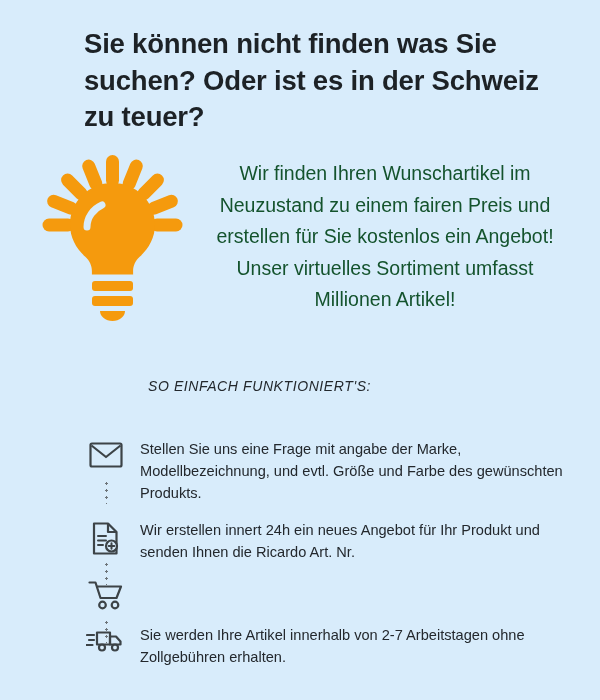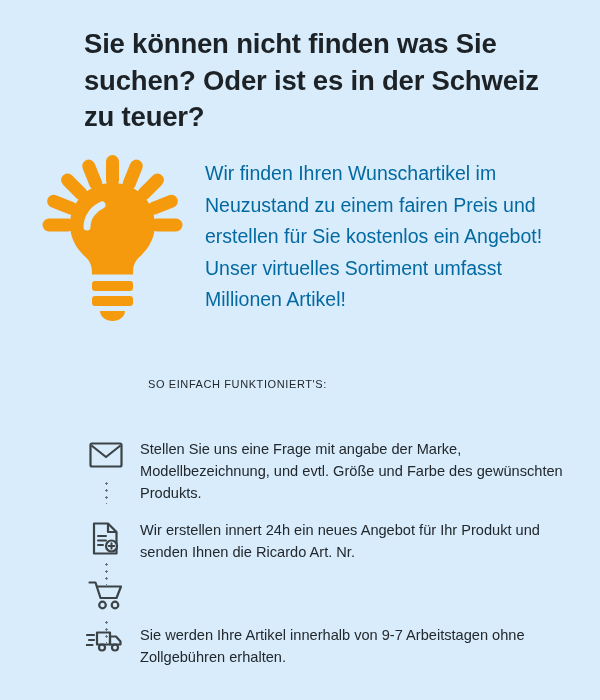--- a/index.html
+++ b/index.html
@@ -48,31 +48,33 @@
   }
 
   
   .intro {
     position: absolute;
     left: 205px;
     top: 158px;
     width: 360px;
     font-size: 19.5px;
     line-height: 1.62;
-    color: #0369a1;
+    text-align: center;
+    color: #14532d;
   }
 
   
   .steps-title {
     position: absolute;
     left: 148px;
     top: 378px;
-    font-size: 11px;
+    font-size: 14px;
     letter-spacing: 0.6px;
     color: #23282d;
+    font-style: italic;
   }
 
   .steps {
     position: absolute;
     left: 78px;
     top: 402px;
     width: 500px;
     margin-top: 36px;
   }
   .step {
@@ -190,17 +192,17 @@
       <div class="step-icon">
         <svg width="40" height="26" viewBox="0 0 40 26" xmlns="http://www.w3.org/2000/svg">
           <path d="M11 5.5h13v12H11z" fill="none" stroke="#3c4347" stroke-width="2.2" stroke-linejoin="round"></path>
           <path d="M24 9.5h6l4.5 5v3H24z" fill="none" stroke="#3c4347" stroke-width="2.2" stroke-linejoin="round"></path>
           <circle cx="16" cy="20.5" r="3" fill="none" stroke="#3c4347" stroke-width="2.2"></circle>
           <circle cx="29" cy="20.5" r="3" fill="none" stroke="#3c4347" stroke-width="2.2"></circle>
           <path d="M1 8h7M3 13h5M0.5 18h6" stroke="#3c4347" stroke-width="2.2" stroke-linecap="round"></path>
         </svg>
 
       </div>
-      <div class="step-text">Sie werden Ihre Artikel innerhalb von 9-7 Arbeitstagen ohne Zollgebühren erhalten.</div>
+      <div class="step-text">Sie werden Ihre Artikel innerhalb von 2-7 Arbeitstagen ohne Zollgebühren erhalten.</div>
     </div>
 
   </div>
 </div>
 
 </body></html>

